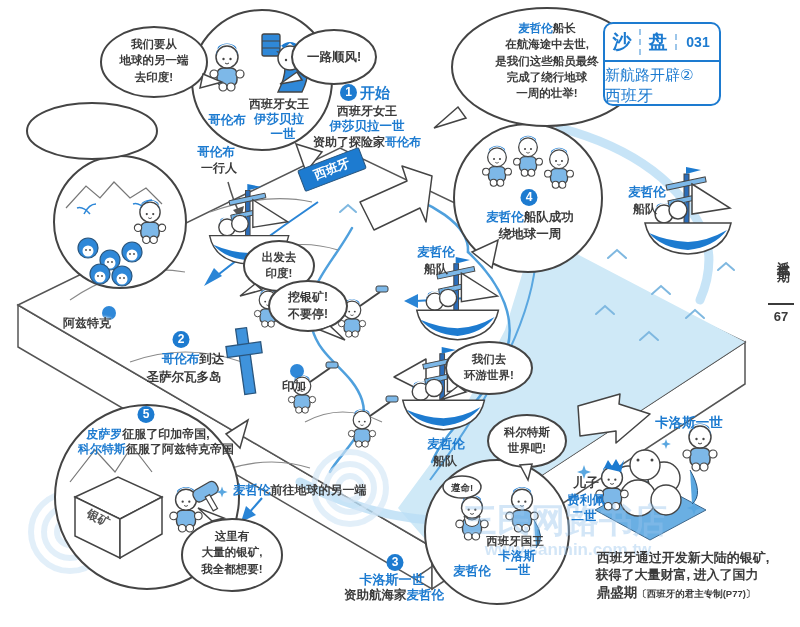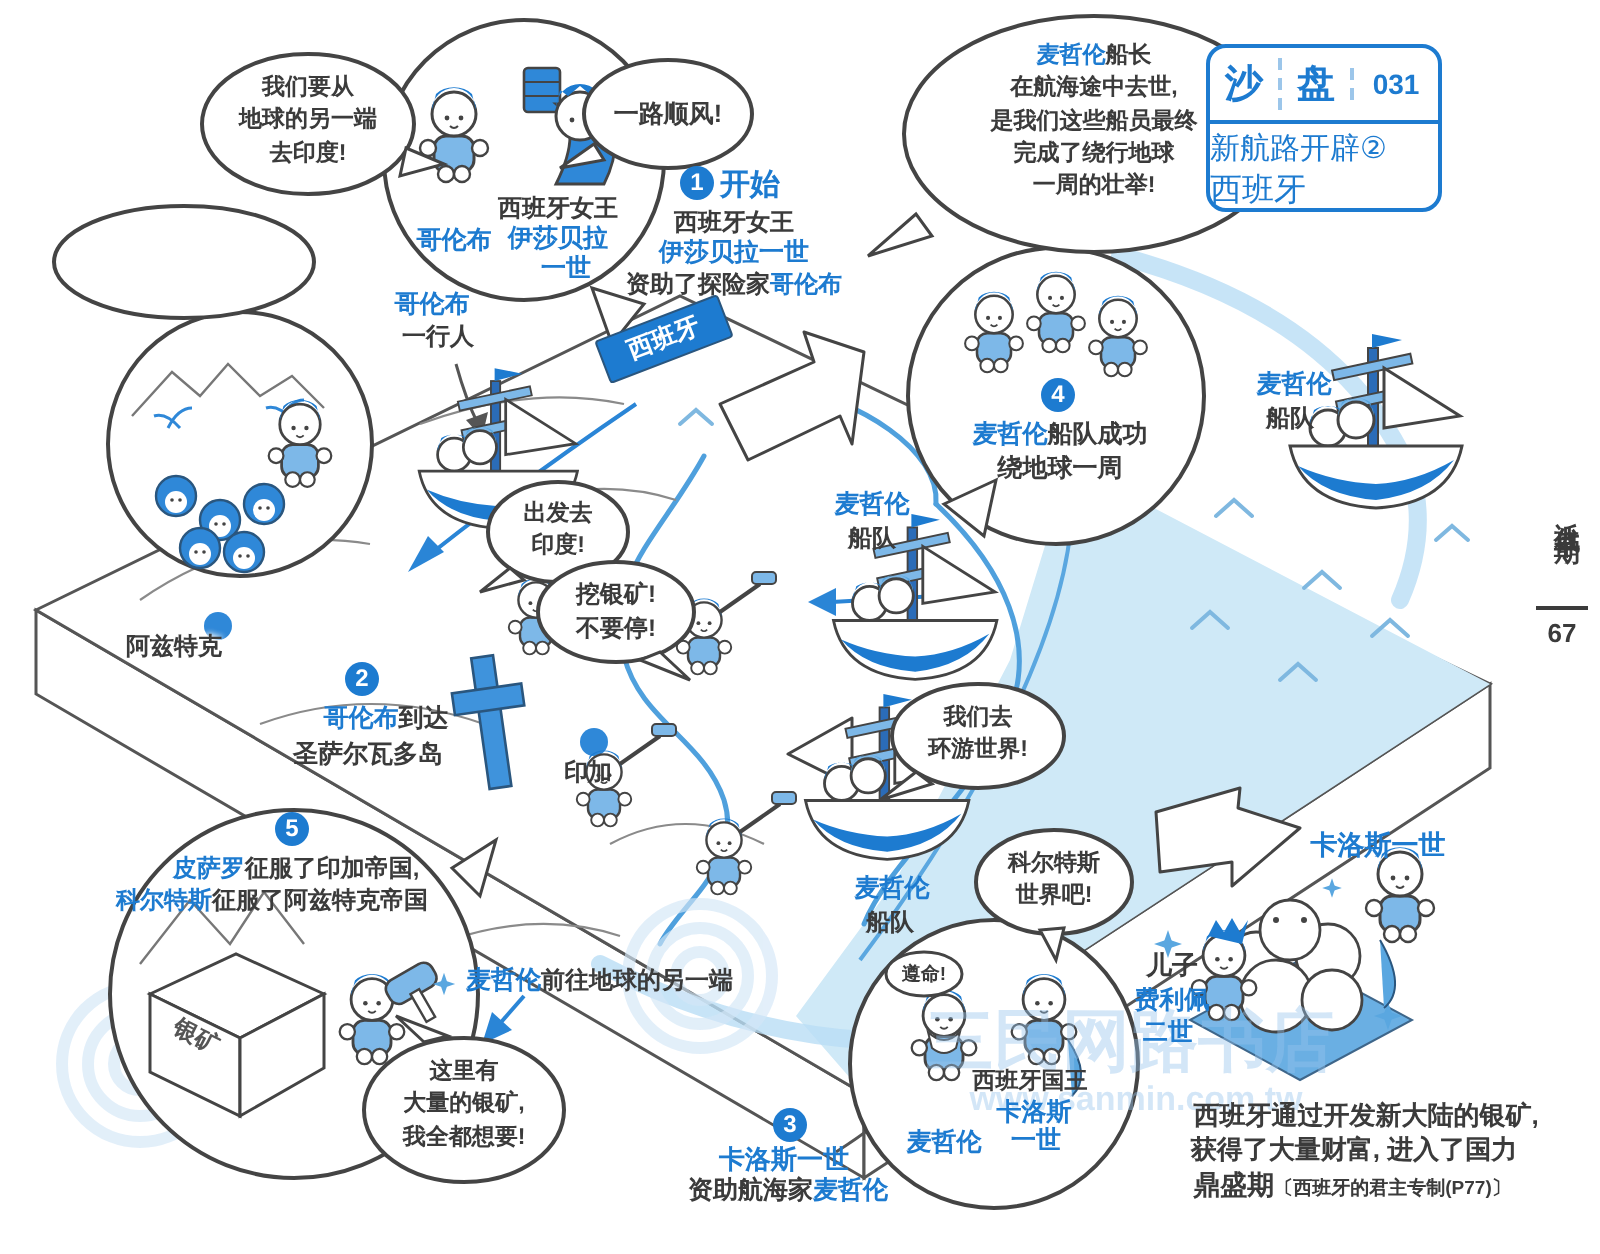--- a/index.html
+++ b/index.html
@@ -329,21 +329,21 @@
 <div class="num" style="left:395px;top:554px;">3</div>
 <div class="t blue" style="left:392px;top:571px;font-size:13px;">卡洛斯一世</div>
 <div class="t" style="left:394px;top:587px;font-size:12.5px;"><span>资助航海家</span><span class="blue">麦哲伦</span></div>
 
 <div class="num" style="left:529px;top:189px;">4</div>
 <div class="t" style="left:530px;top:209px;font-size:12.5px;"><span class="blue">麦哲伦</span><span>船队成功</span></div>
 <div class="t" style="left:530px;top:226px;font-size:12.5px;">绕地球一周</div>
 
 <div class="num" style="left:146px;top:406px;">5</div>
 <div class="t" style="left:148px;top:426px;font-size:12px;white-space:nowrap;"><span class="blue">皮萨罗</span><span>征服了印加帝国,</span></div>
-<div class="t" style="left:136px;top:442px;font-size:12px;white-space:nowrap;"><span class="blue">科尔特斯</span><span>征服了阿兹特克帝国</span></div>
+<div class="t" style="left:156px;top:442px;font-size:12px;white-space:nowrap;font-family:Liberation Mono, monospace;"><span class="blue">科尔特斯</span><span>征服了阿兹特克帝国</span></div>
 
 <div class="t blue" style="left:227px;top:112px;font-size:12.5px;">哥伦布</div>
 <div class="t" style="left:279px;top:96px;font-size:12px;">西班牙女王</div>
 <div class="t blue" style="left:279px;top:111px;font-size:12.5px;">伊莎贝拉</div>
 <div class="t blue" style="left:283px;top:126px;font-size:12.5px;">一世</div>
 <div class="t blue" style="left:216px;top:144px;font-size:12.5px;">哥伦布</div>
 <div class="t" style="left:219px;top:160px;font-size:12px;">一行人</div>
 <div class="sign">西班牙</div>
 <div class="t blue" style="left:647px;top:184px;font-size:12.5px;">麦哲伦</div>
 <div class="t" style="left:645px;top:201px;font-size:12px;">船队</div>

